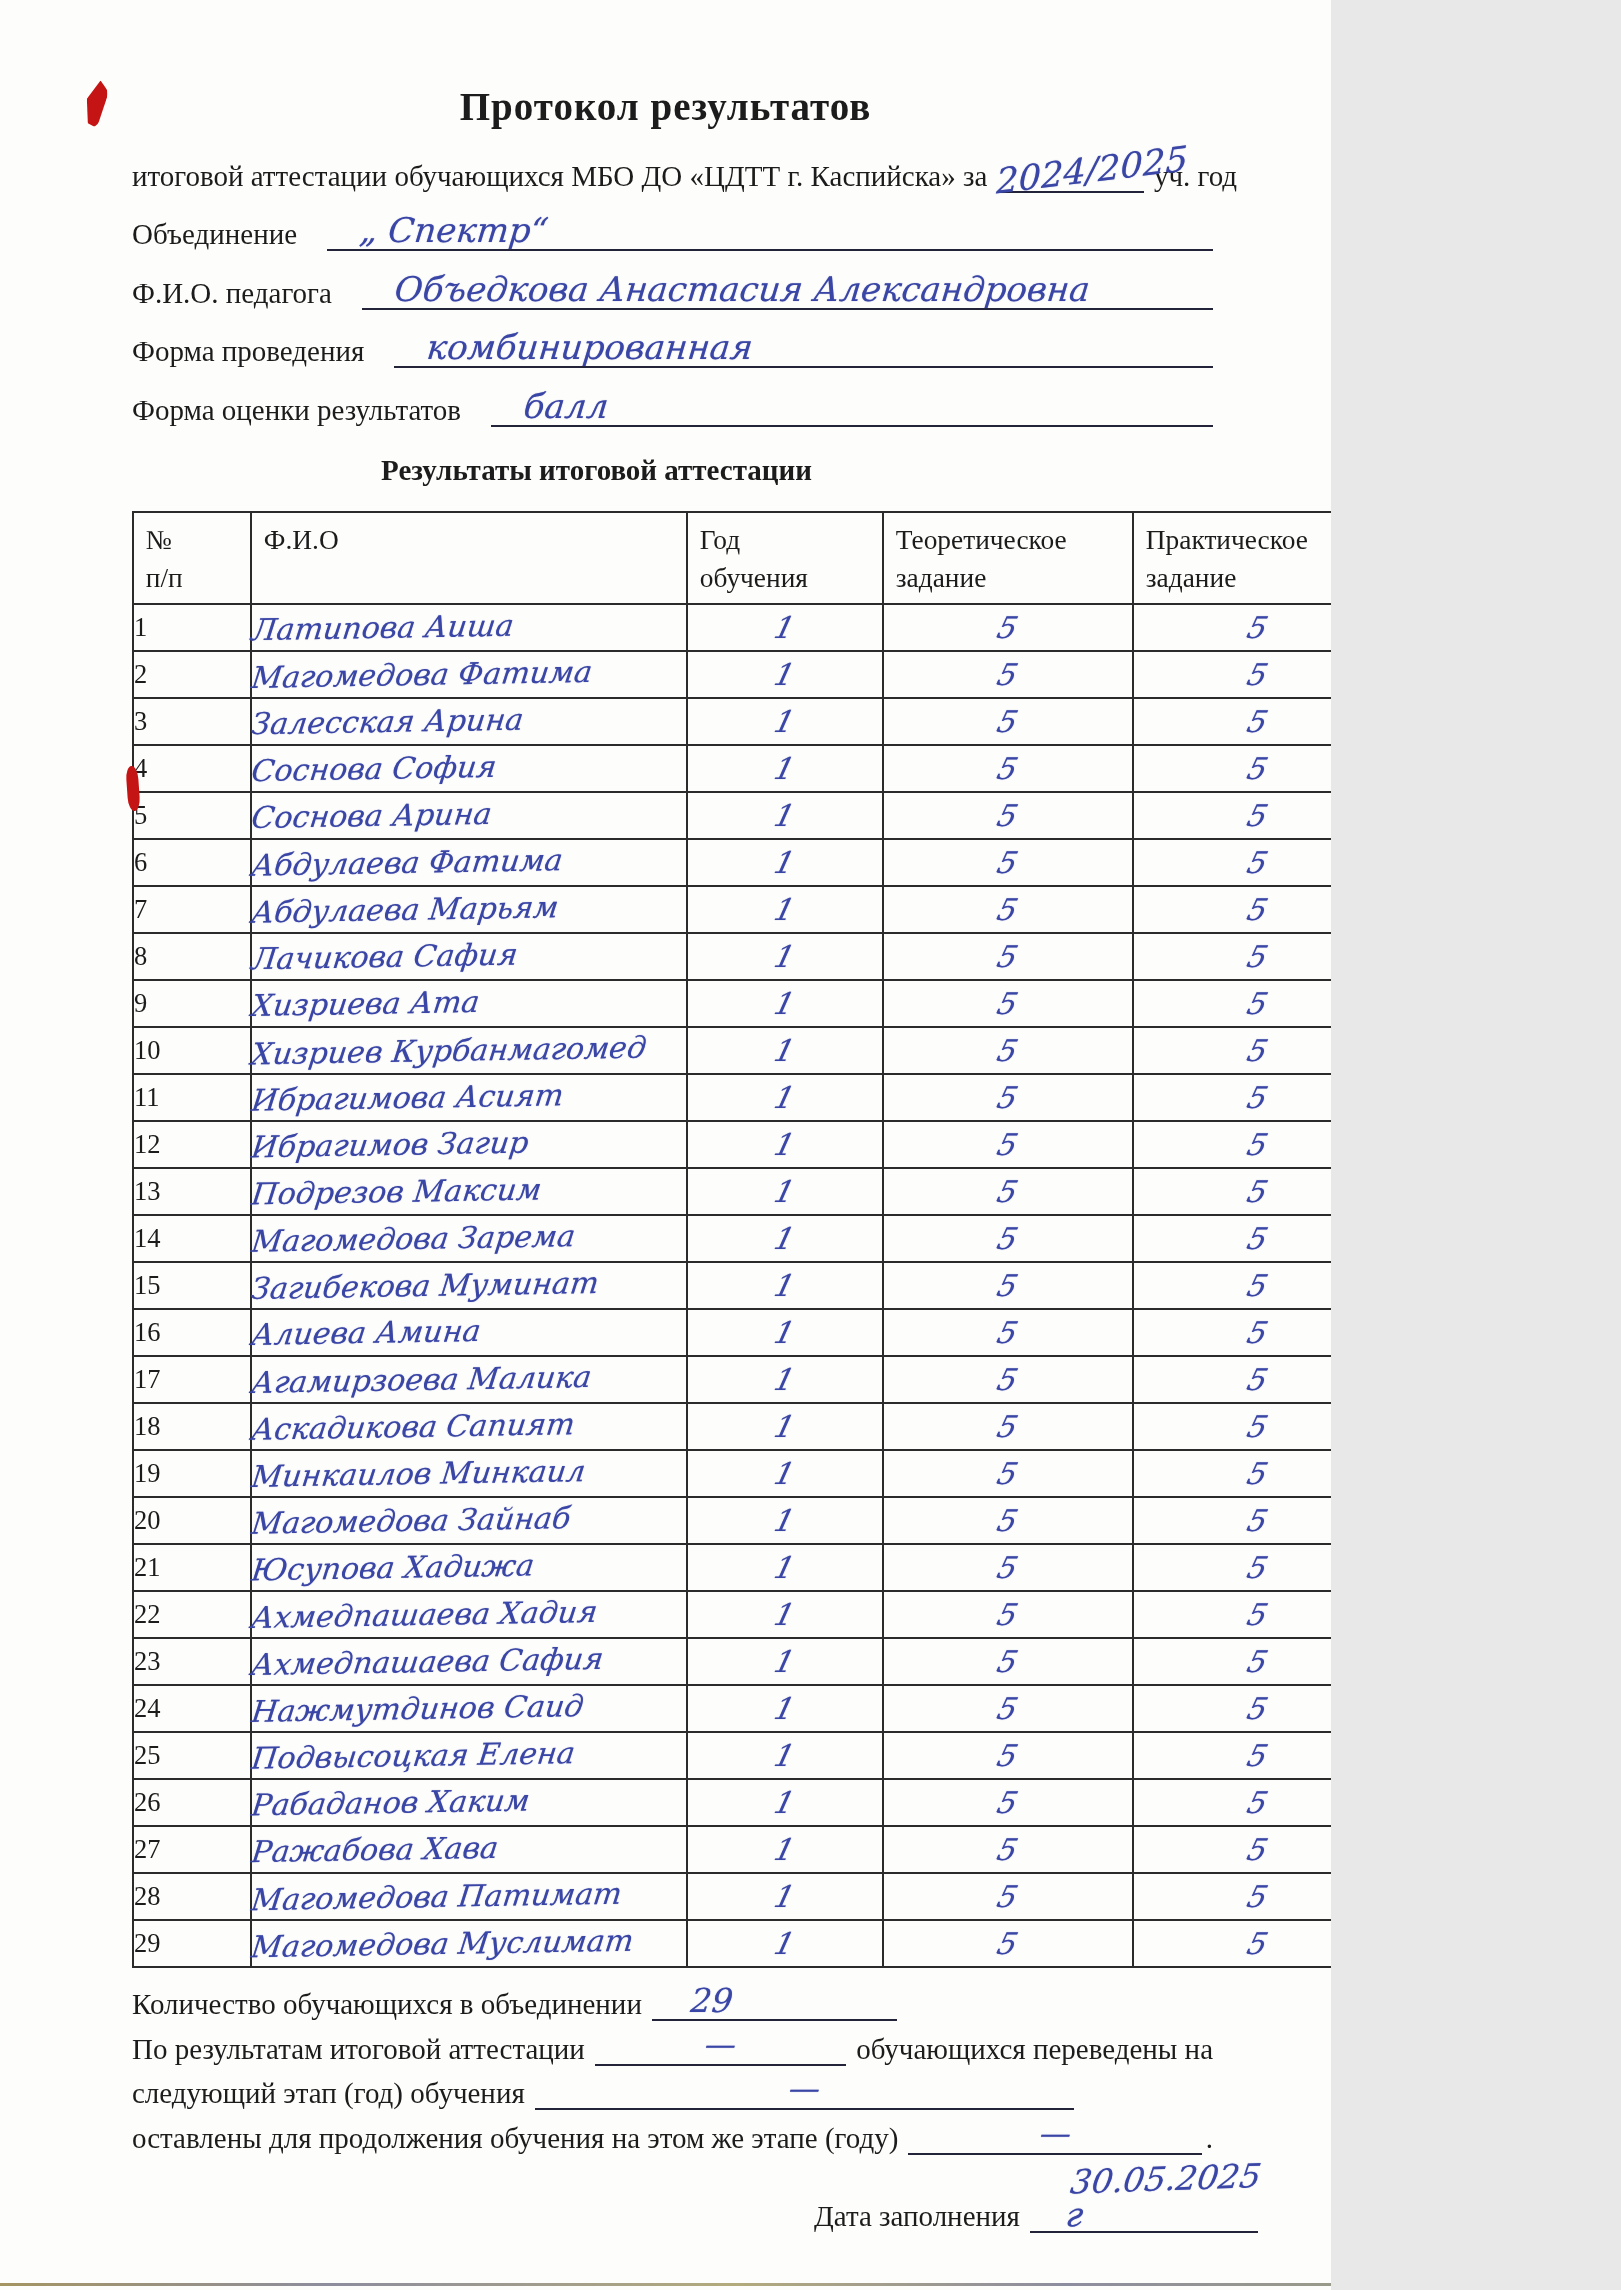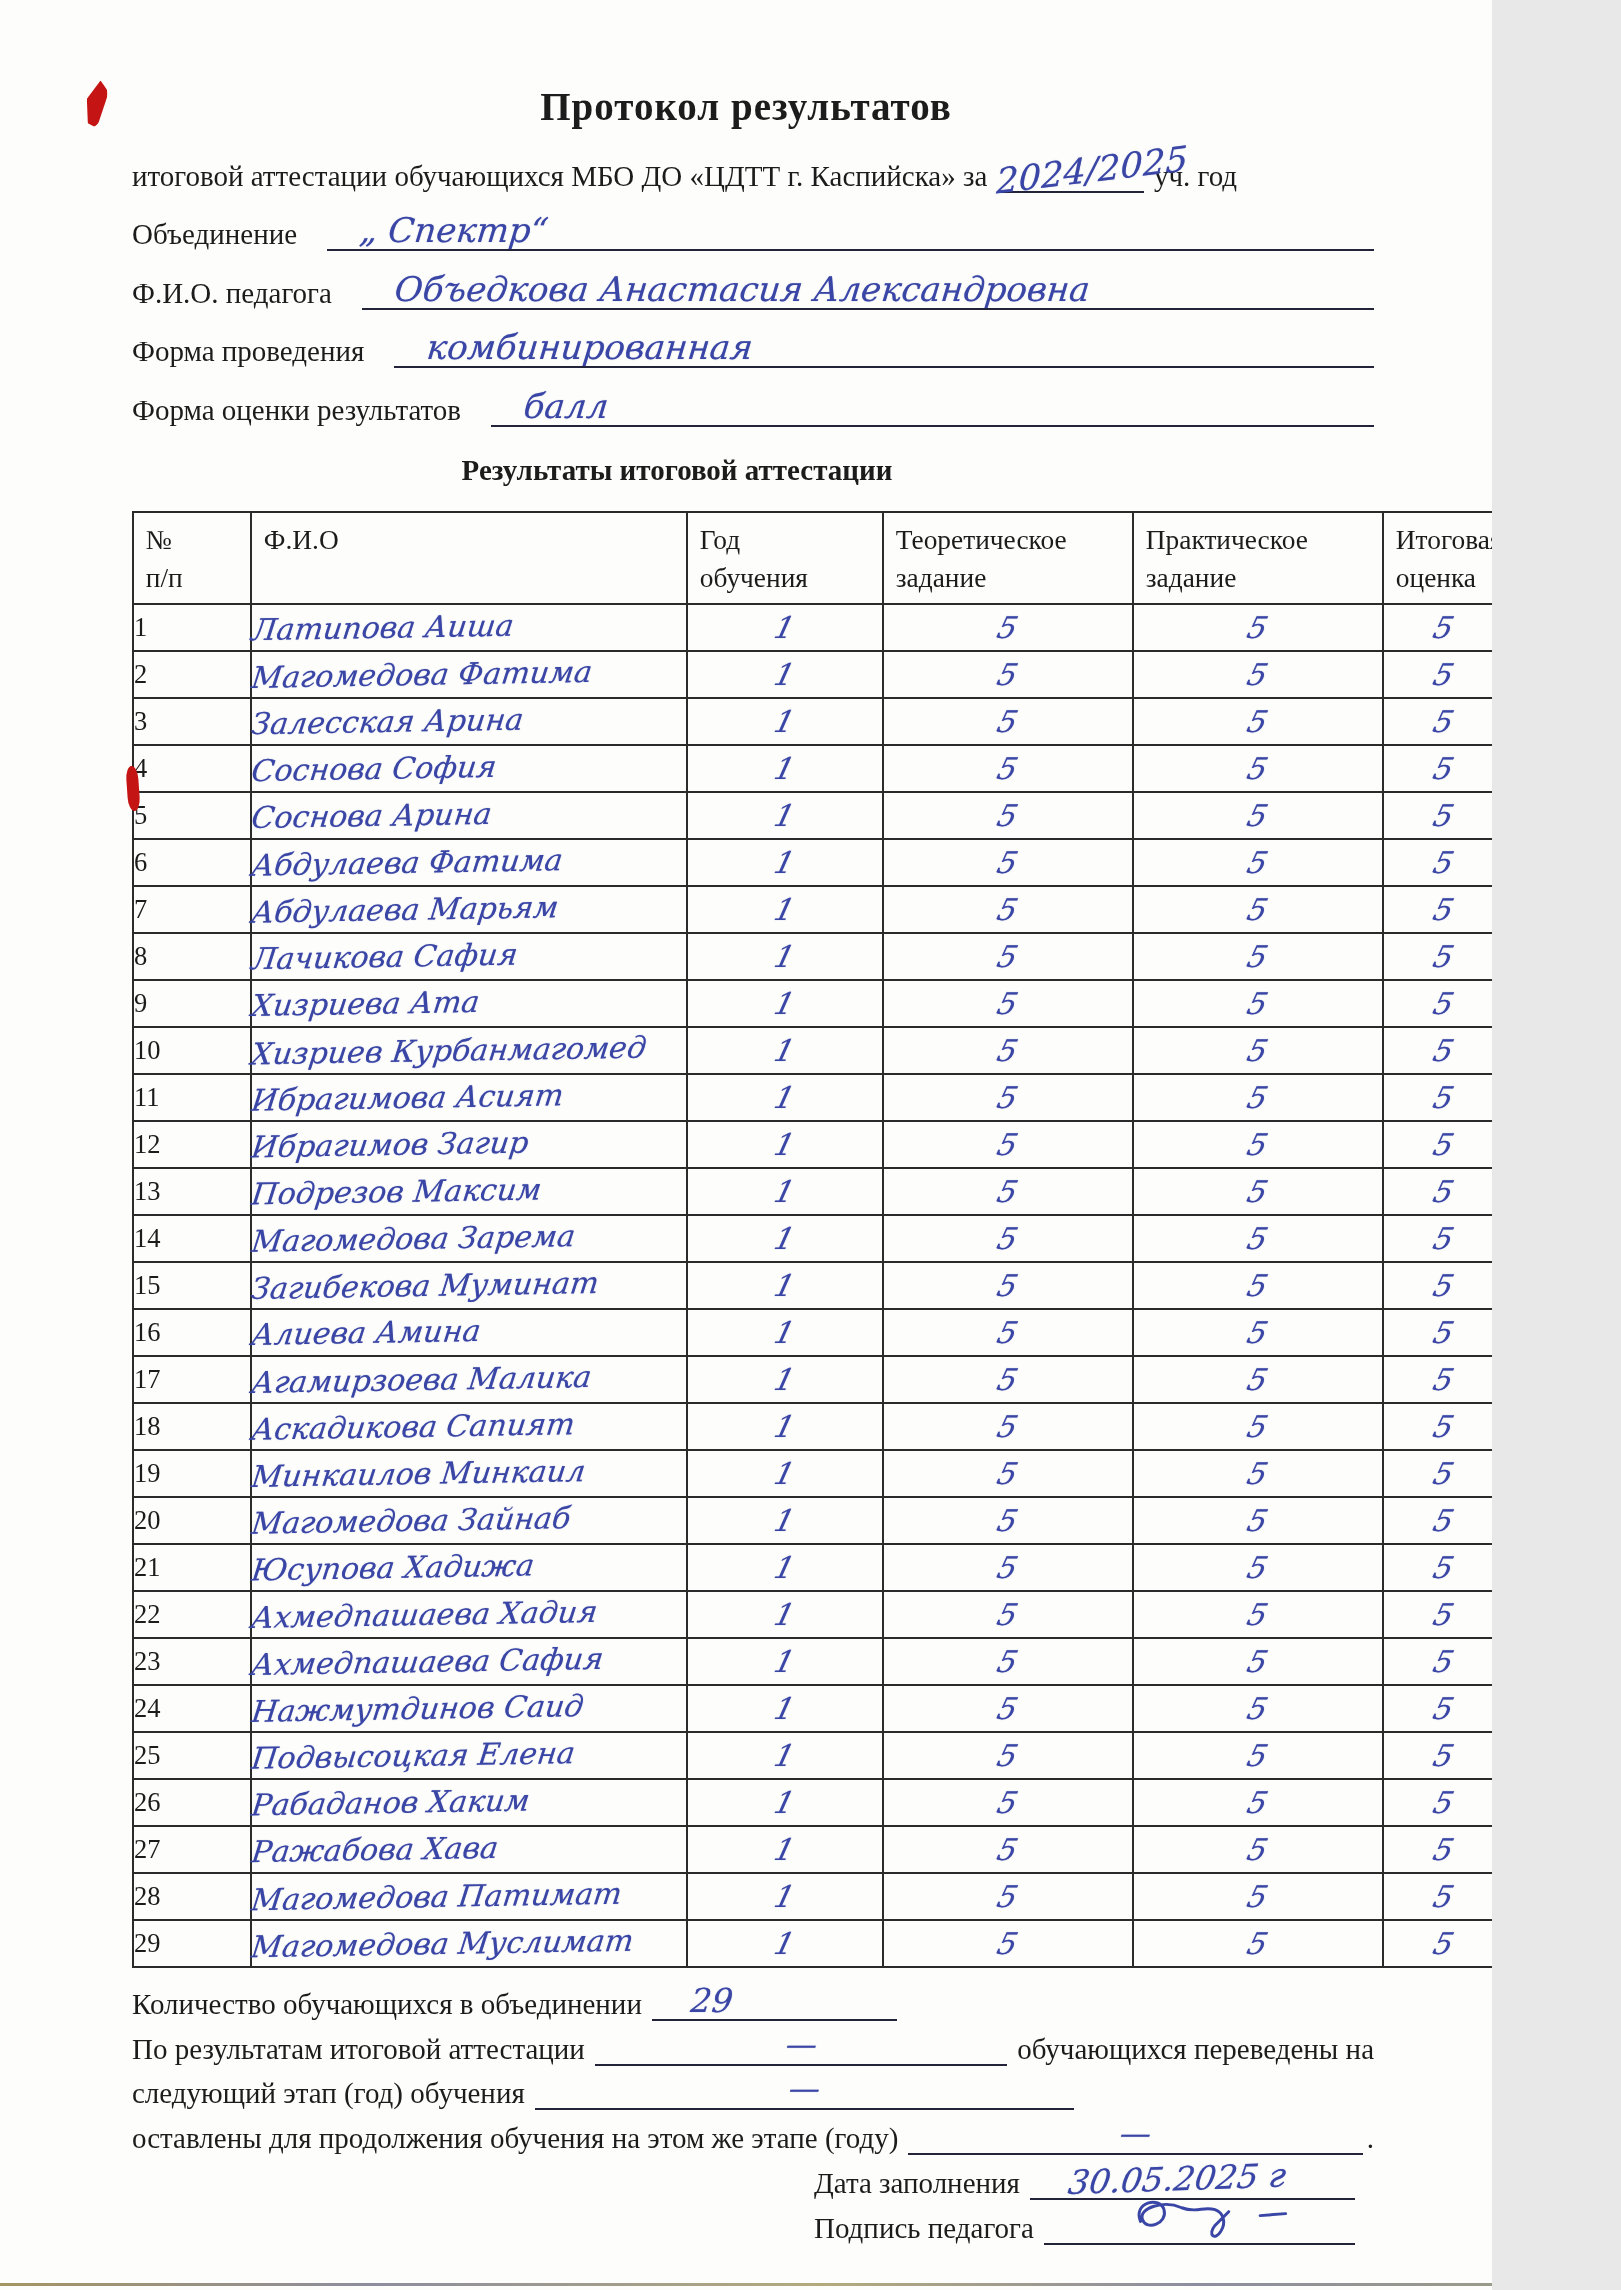--- a/index.html
+++ b/index.html
@@ -1,18 +1,18 @@
 <!DOCTYPE html>
 <html lang="ru"><head>
 <meta charset="utf-8">
 <style>
   html,body{margin:0;padding:0;background:#e8e8e8;}
   .page{
     position:relative;
-    width:1492px;height:2291px;
+    width:1331px;height:2291px;
     background:#fdfdfb;
     font-family:"Liberation Serif", serif;
     color:#1c1c1c;
     overflow:hidden;
   }
   .title{
     padding-top:84px;
     text-align:center;
     font-size:39px;
     font-weight:bold;
@@ -453,26 +453,17 @@
     </div>
     <div class="line">
       <span class="label">оставлены для продолжения обучения на этом же этапе (году)</span>
       <span class="blank dash-blank grow"><span class="hand">—</span></span>
       <span class="period">.</span>
     </div>
     <div class="line date-line">
       <span class="label">Дата заполнения</span>
       <span class="blank grow date-blank"><span class="hand">30.05.2025 г</span></span>
     </div>
-    <div class="line date-line">
-      <span class="label">Подпись педагога</span>
-      <span class="blank grow sig-blank">
-        <svg class="sig-svg" width="255" height="57" viewBox="0 0 260 58">
-          <path d="M28 30 C20 10, 48 4, 52 18 C56 32, 34 40, 30 28 C26 16, 52 8, 70 16 C86 22, 92 14, 104 18 C112 21, 116 30, 110 40 C104 50, 96 44, 104 34 L118 20" fill="none" stroke="#3a46a6" stroke-width="3" stroke-linecap="round"></path>
-          <path d="M150 24 L176 22" fill="none" stroke="#3a46a6" stroke-width="3" stroke-linecap="round"></path>
-        </svg>
-      </span>
-    </div>
   </div>
 
   <div class="scan-line"></div>
 </div>
 
 
 </body></html>

